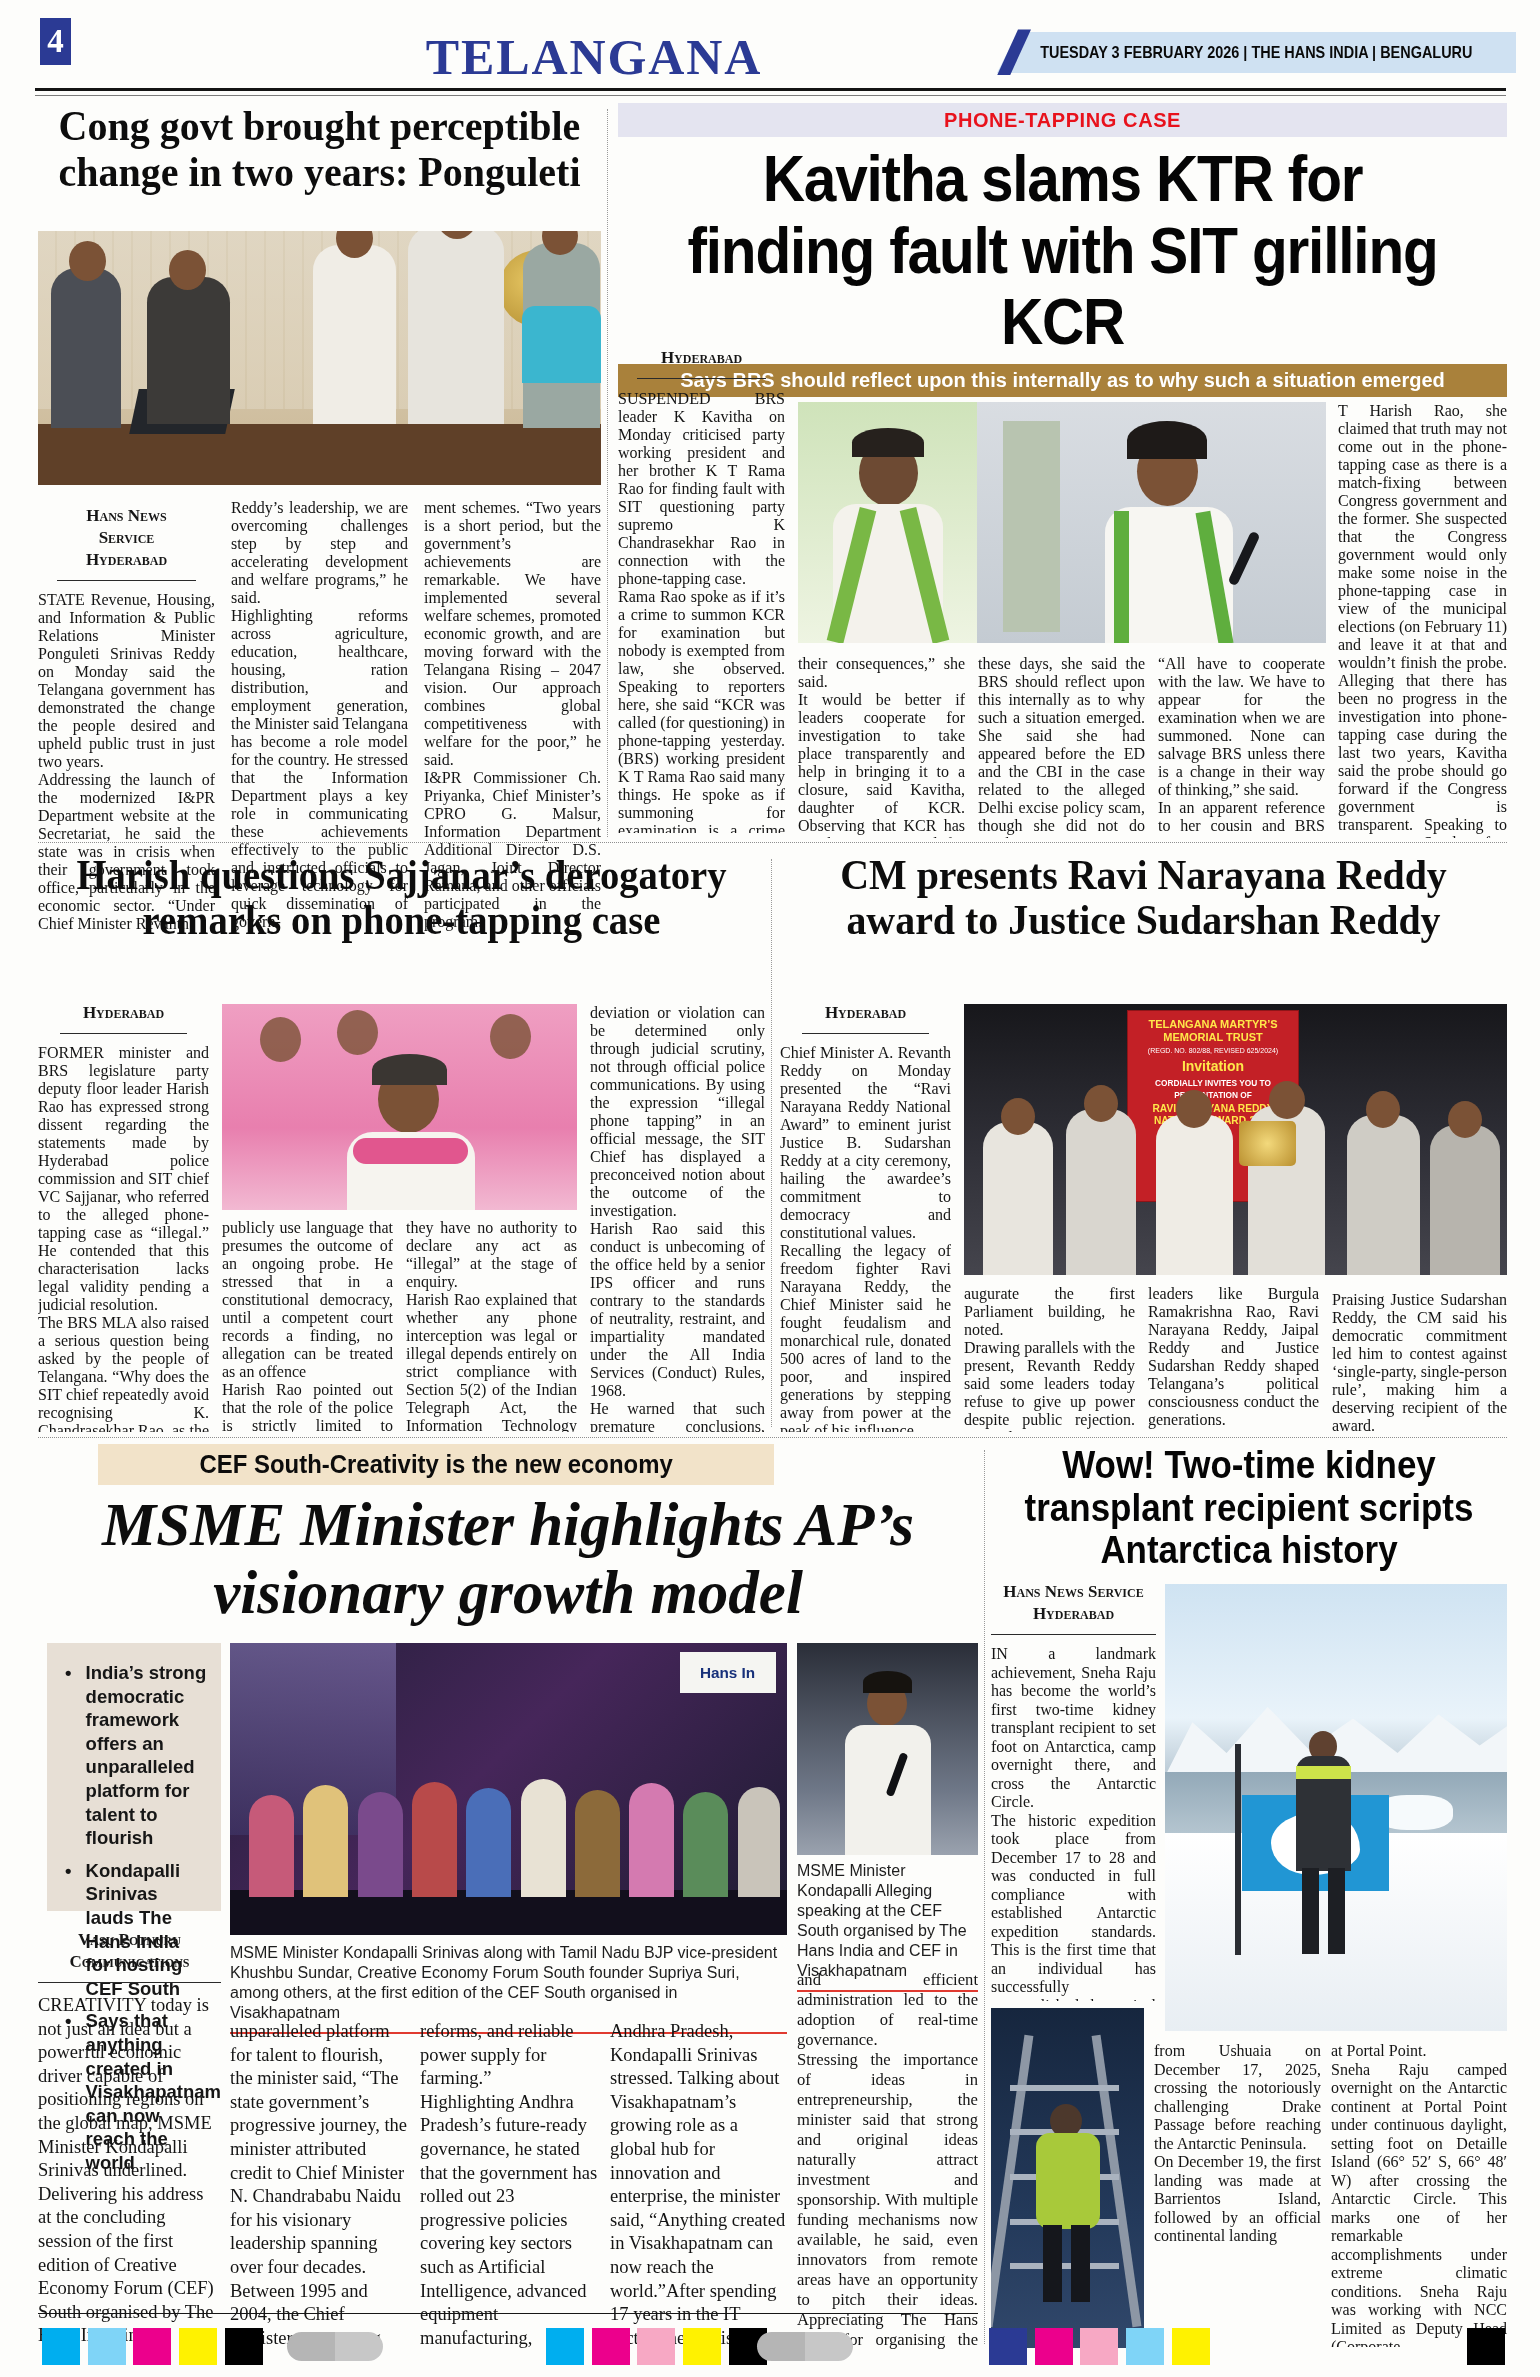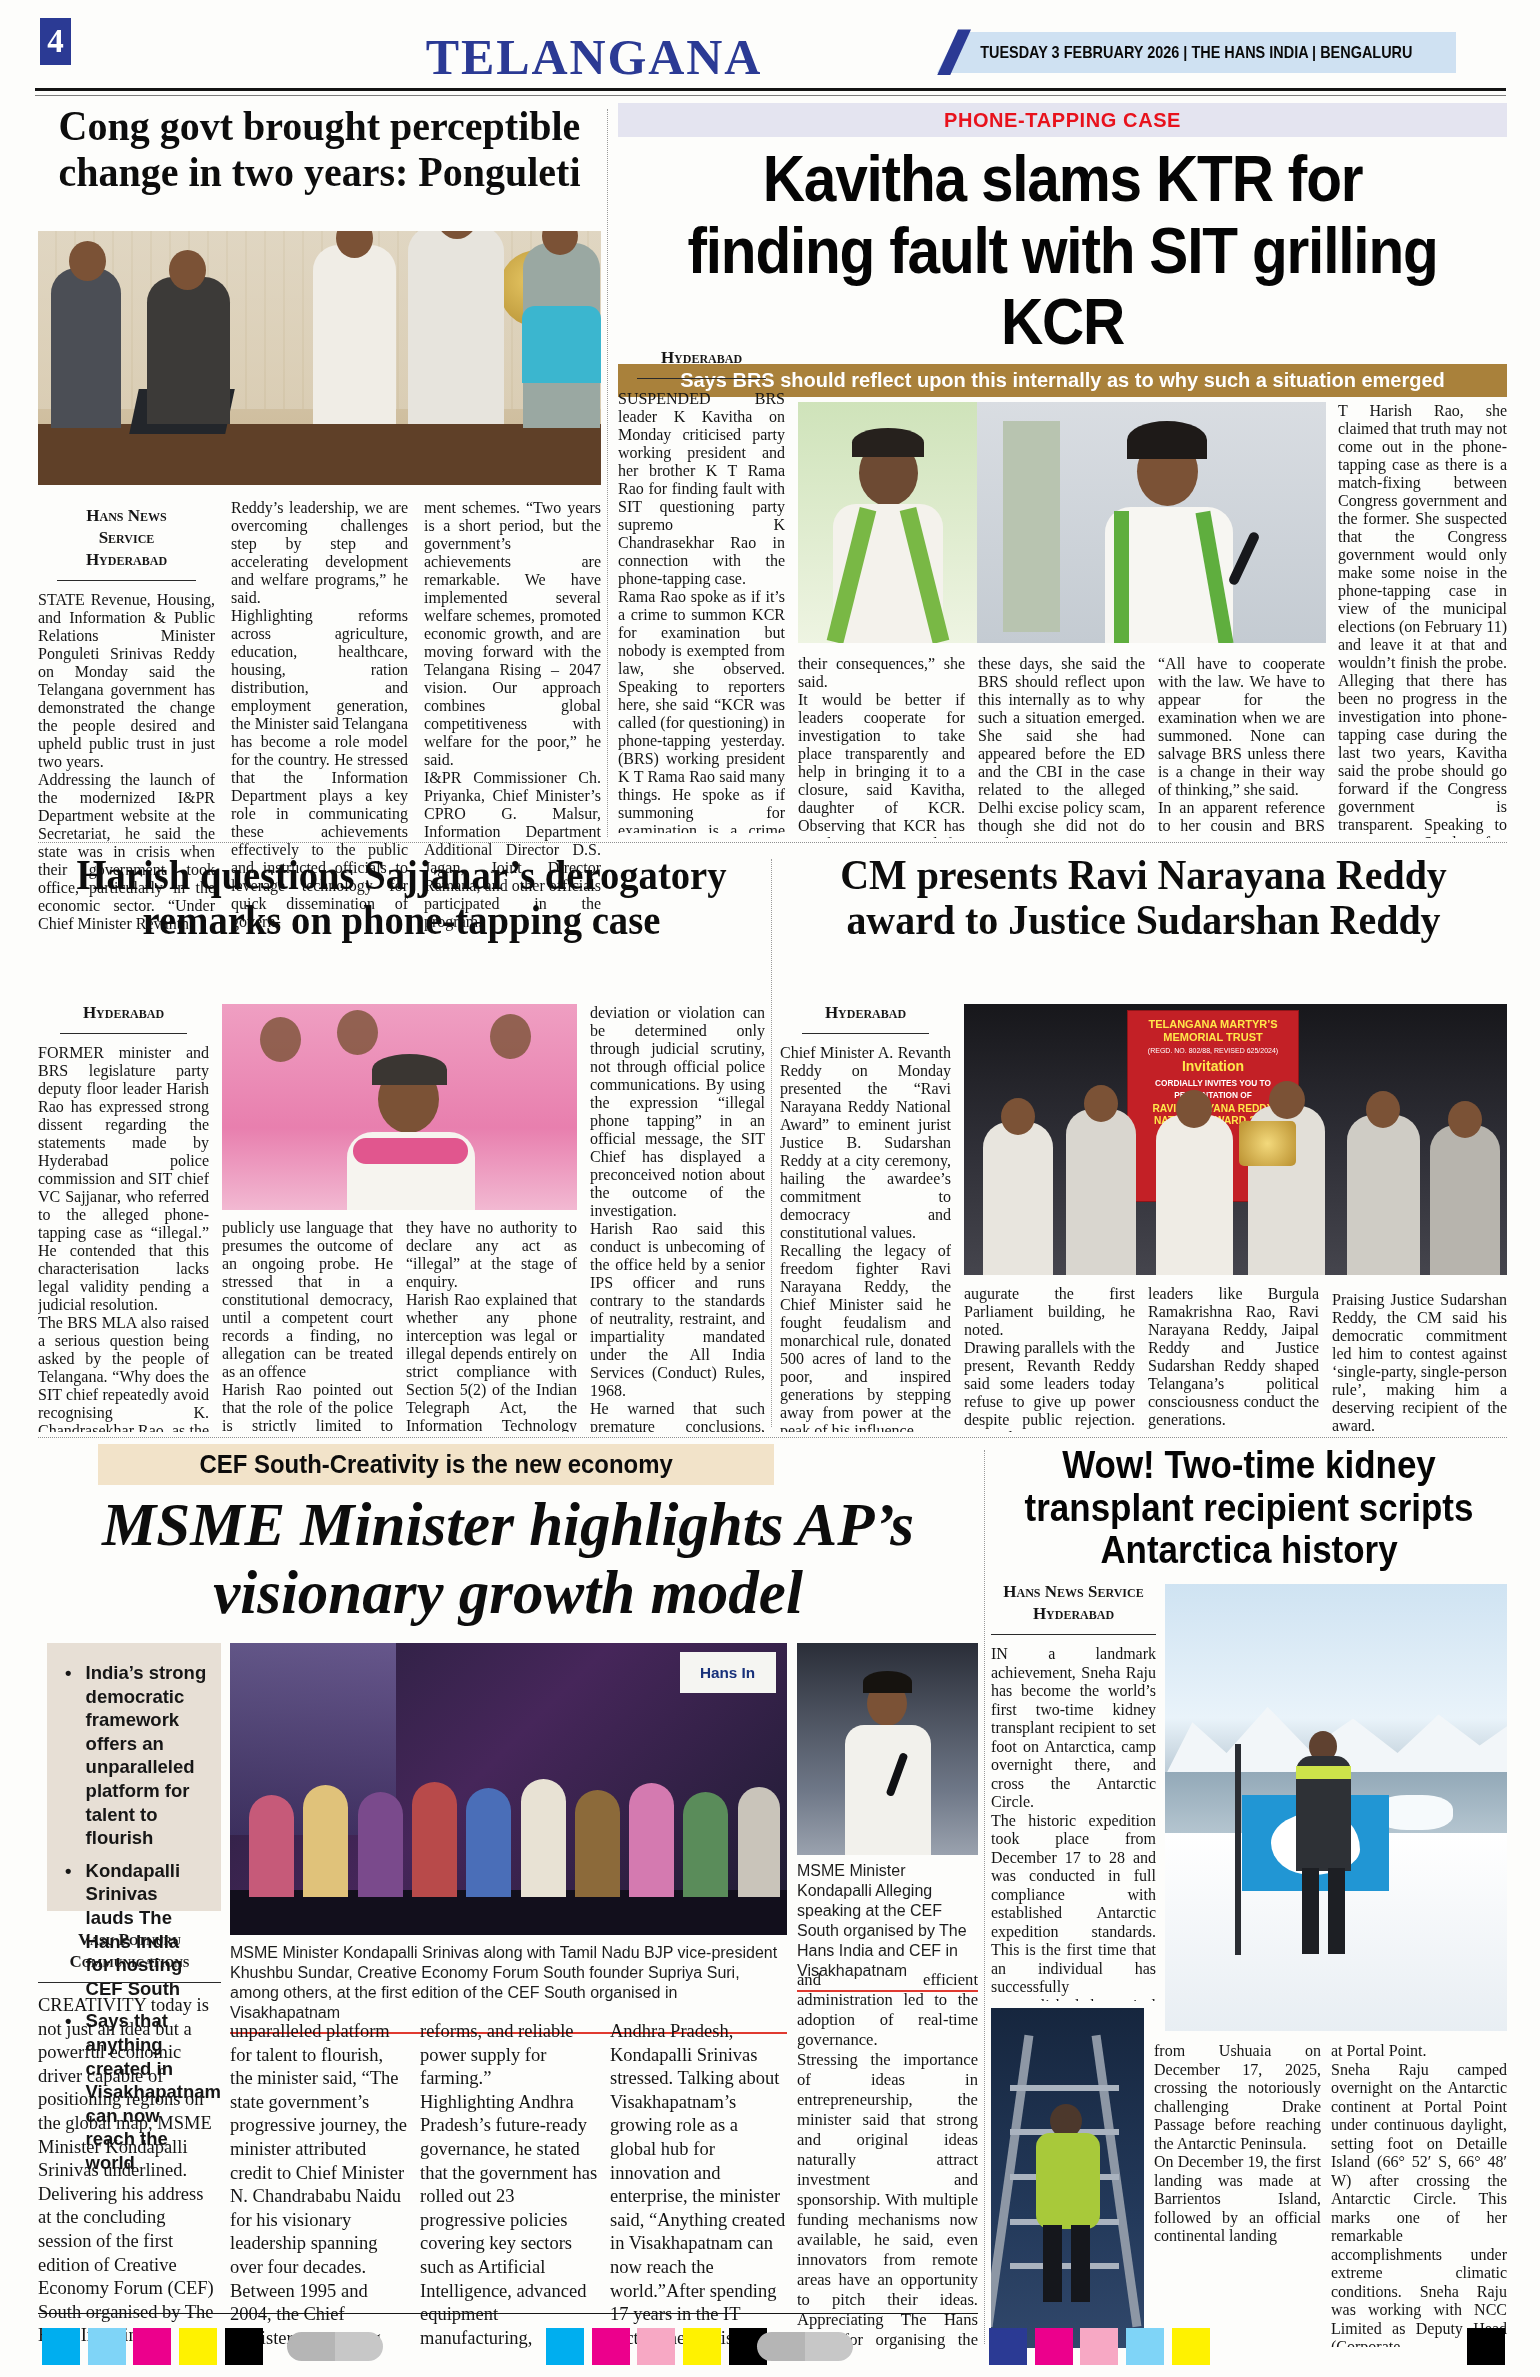--- a/index.html
+++ b/index.html
@@ -21,21 +21,21 @@
                  line-height:1.1;color:#050505;}
   .squeeze{display:inline-block;transform:scaleX(0.92);transform-origin:50% 50%;}
   .hdiv{border-top:1.9px dotted #8f8f8f;height:0;}
   .vdiv{border-left:1.9px dotted #9a9a9a;width:0;}
   .photo{position:absolute;overflow:hidden;}
   
   .pagenum{left:40px;top:18px;width:31px;height:47px;background:var(--blue);color:#fff;
            font-size:33px;font-weight:bold;display:flex;align-items:center;justify-content:center;}
   .mast-title{left:249px;top:28px;width:690px;text-align:center;color:var(--blue);
               font-size:50px;font-weight:bold;letter-spacing:1.9px;}
-  .date-wrap{left:937px;top:32px;width:519px;height:41px;}
+  .date-wrap{left:997px;top:32px;width:519px;height:41px;}
   .date-bg{position:absolute;inset:0;background:var(--datebg);
            clip-path:polygon(4% 0,100% 0,100% 100%,0 100%);}
   .date-slash{position:absolute;left:0;top:-2.6px;width:50px;height:46px;background:var(--blue);
               clip-path:polygon(42% 0,68% 0,26% 100%,0 100%);}
   .date-text{position:absolute;inset:0;display:flex;align-items:center;justify-content:center;
              font-family:"Liberation Sans",sans-serif;font-weight:bold;font-size:17px;color:#0a0a0a;}
   .head-rule{left:35px;top:88px;width:1471px;border-top:3.8px solid #141414;}
   .head-rule2{left:35px;top:95px;width:1471px;border-top:1.3px solid #7c7c7c;}
   
   .kicker-strip{background:var(--kickerbg);display:flex;align-items:center;justify-content:center;}

